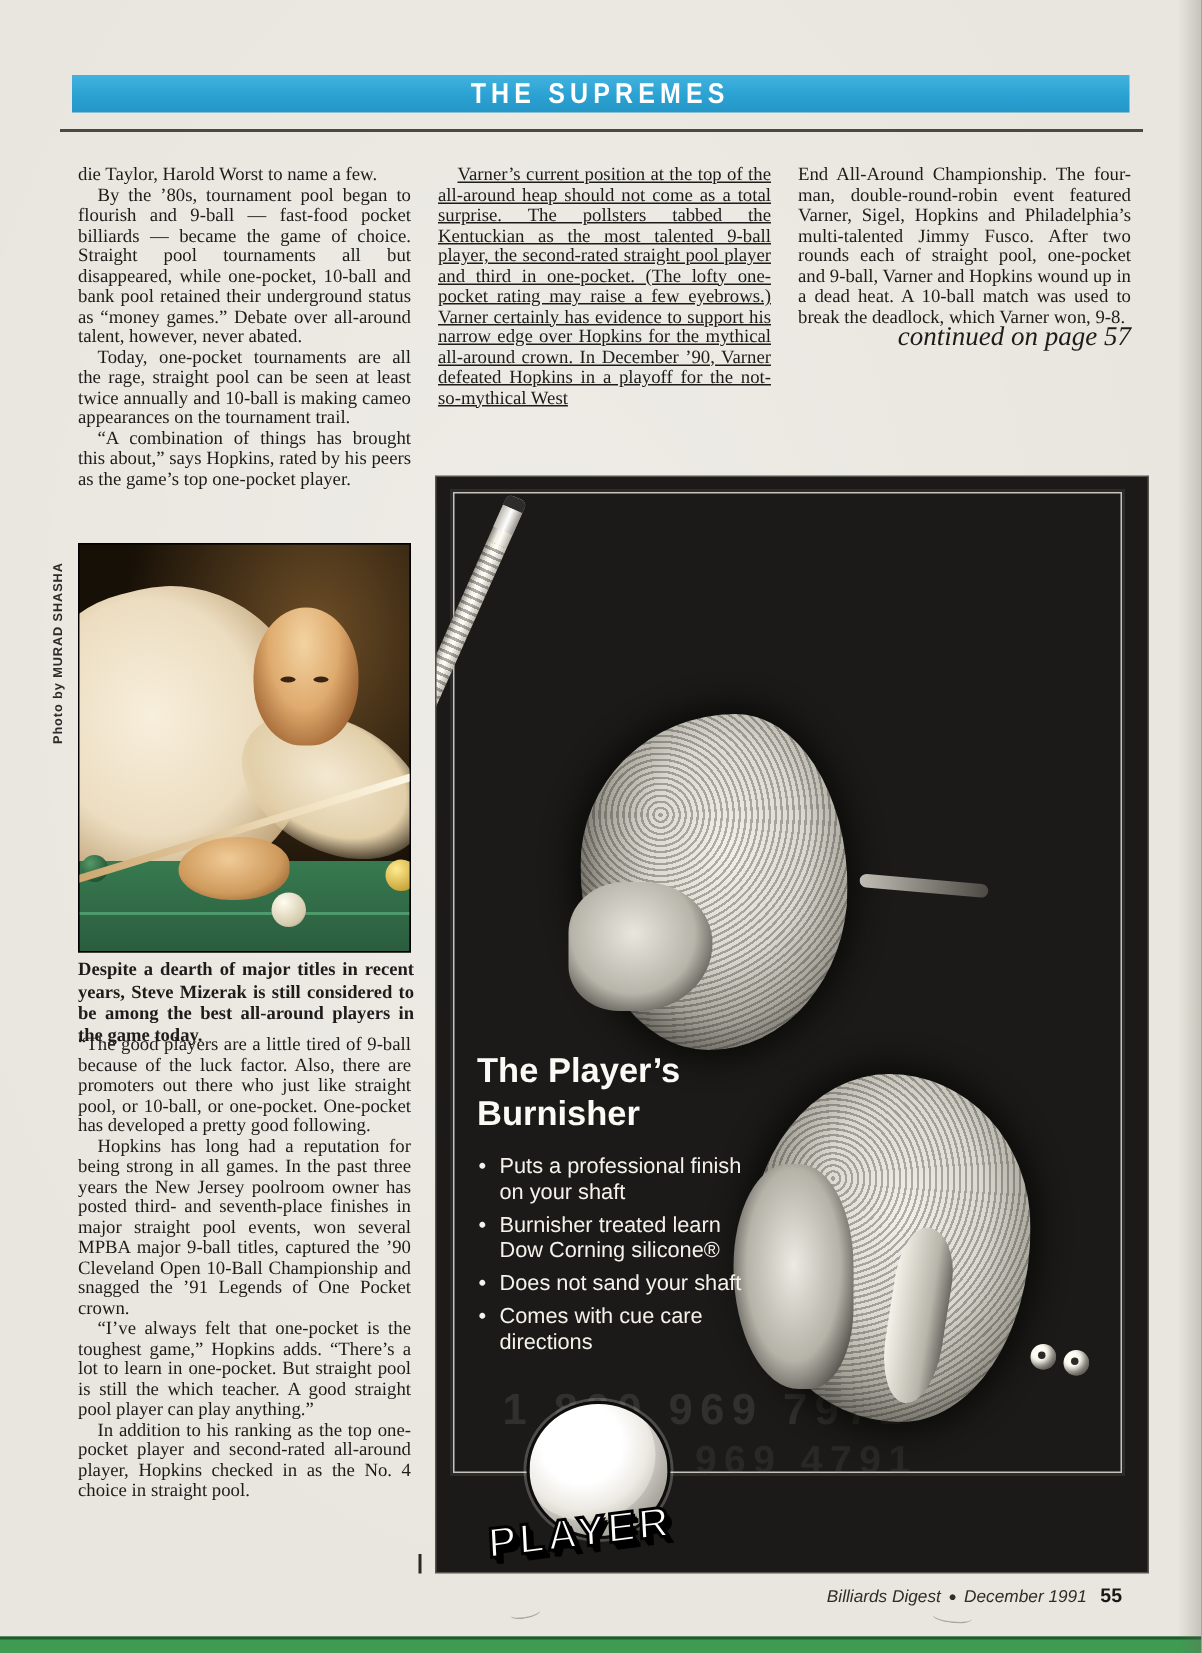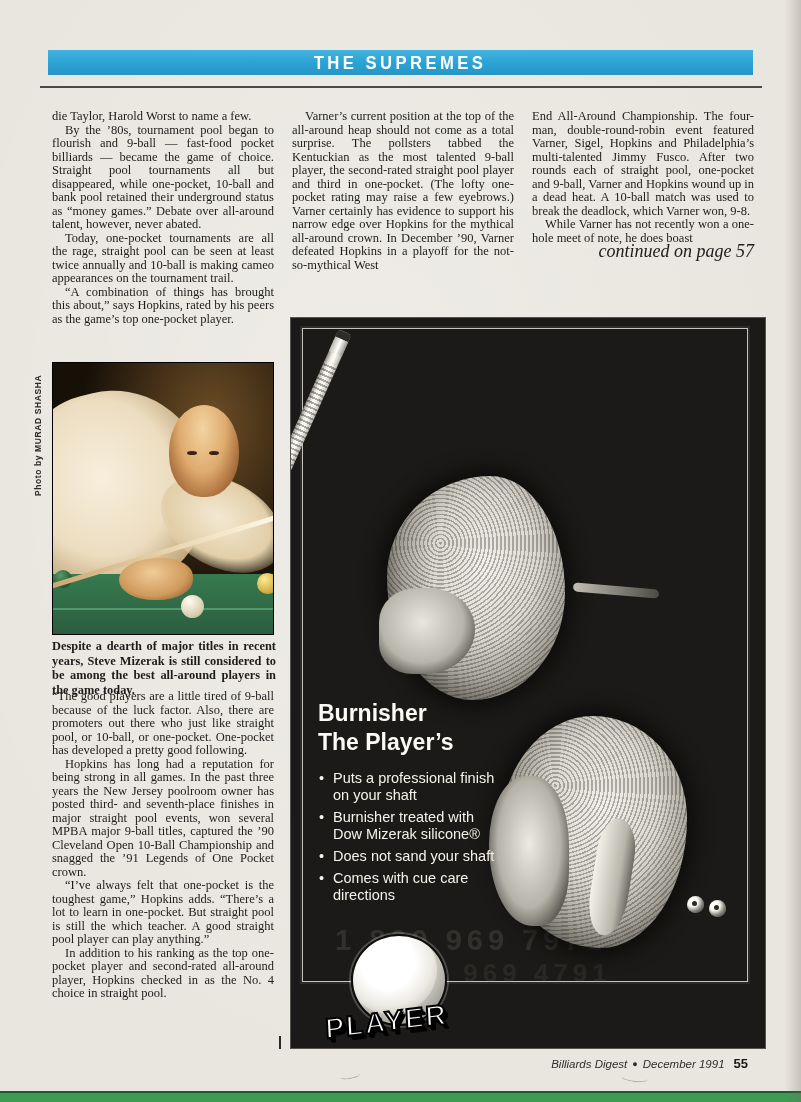--- a/index.html
+++ b/index.html
@@ -21,21 +21,21 @@
     display:flex; align-items:center; justify-content:center; }
   .banner-text { color:#fff; font-family:"Liberation Sans", sans-serif; font-weight:bold;
     font-size:17px; letter-spacing:3.5px; transform:scale(.98,1.12); }
   .rule { position:absolute; left:40px; top:86px; width:722px; height:2px; background:#4a4946; }
 
   
   .col { position:absolute; width:222px; font-size:12.5px; line-height:13.5px; text-align:justify; }
   .col p { margin:0; }
   .col p.indent { text-indent:13px; }
   #col1top { left:52px; top:110px; }
-  #col2    { left:292px; top:110px; }
+  #col2    { left:292px; top:110px;text-decoration:underline; }
   #col3    { left:532px; top:110px; }
   #col1bottom { left:52px; top:690px; }
   .continued { font-style:italic; text-align:right; font-size:18px; margin-top:1px; }
 
   
   .photo-credit { position:absolute; left:33px; top:366px; height:130px;
     writing-mode:vertical-rl; transform:rotate(180deg);
     font-family:"Liberation Sans", sans-serif; font-size:8.5px; font-weight:bold;
     letter-spacing:.6px; color:#2b2a28; white-space:nowrap; }
   .photo { position:absolute; left:52px; top:362px; width:220px; height:271px;
@@ -170,21 +170,20 @@
     <p class="indent">Today, one-pocket tournaments are all the rage, straight pool can be seen at least twice annually and 10-ball is making cameo appearances on the tournament trail.</p>
     <p class="indent">“A combination of things has brought this about,” says Hopkins, rated by his peers as the game’s top one-pocket player.</p>
   </div>
 
   <div class="col" id="col2">
     <p class="indent">Varner’s current position at the top of the all-around heap should not come as a total surprise. The pollsters tabbed the Kentuckian as the most talented 9-ball player, the second-rated straight pool player and third in one-pocket. (The lofty one-pocket rating may raise a few eyebrows.) Varner certainly has evidence to support his narrow edge over Hopkins for the mythical all-around crown. In December ’90, Varner defeated Hopkins in a playoff for the not-so-mythical West</p>
   </div>
 
   <div class="col" id="col3">
     <p>End All-Around Championship. The four-man, double-round-robin event featured Varner, Sigel, Hopkins and Philadelphia’s multi-talented Jimmy Fusco. After two rounds each of straight pool, one-pocket and 9-ball, Varner and Hopkins wound up in a dead heat. A 10-ball match was used to break the deadlock, which Varner won, 9-8.</p>
-    <p class="indent">While Varner has not recently won a one-hole meet of note, he does boast</p>
     <p class="continued">continued on page 57</p>
   </div>
 
   <div class="photo-credit">Photo by MURAD SHASHA</div>
   <div class="photo">
     <div class="ph-glow"></div>
     <div class="ph-shirt"></div>
     <div class="ph-arm"></div>
     <div class="ph-head">
       <div class="ph-eye l"></div>
@@ -220,32 +219,32 @@
     </div>
 
     <div class="blob hand-top"></div>
     <div class="sleeve-line"></div>
     <div class="blob hand-bottom"></div>
     <div class="cuff"></div>
     <div class="ball-s b1"></div>
     <div class="ball-s b2"></div>
 
     <div class="ad-title">
+      <div>The Player’s</div>
       <div>Burnisher</div>
-      <div>The Player’s</div>
     </div>
 
     <ul class="ad-bullets">
       <li>
         <span class="dot">•</span>
         <span>Puts a professional finish on your shaft</span>
       </li>
       <li>
         <span class="dot">•</span>
-        <span>Burnisher treated with Dow Mizerak silicone®</span>
+        <span>Burnisher treated learn Dow Corning silicone®</span>
       </li>
       <li>
         <span class="dot">•</span>
         <span>Does not sand your shaft</span>
       </li>
       <li>
         <span class="dot">•</span>
         <span>Comes with cue care directions</span>
       </li>
     </ul>

